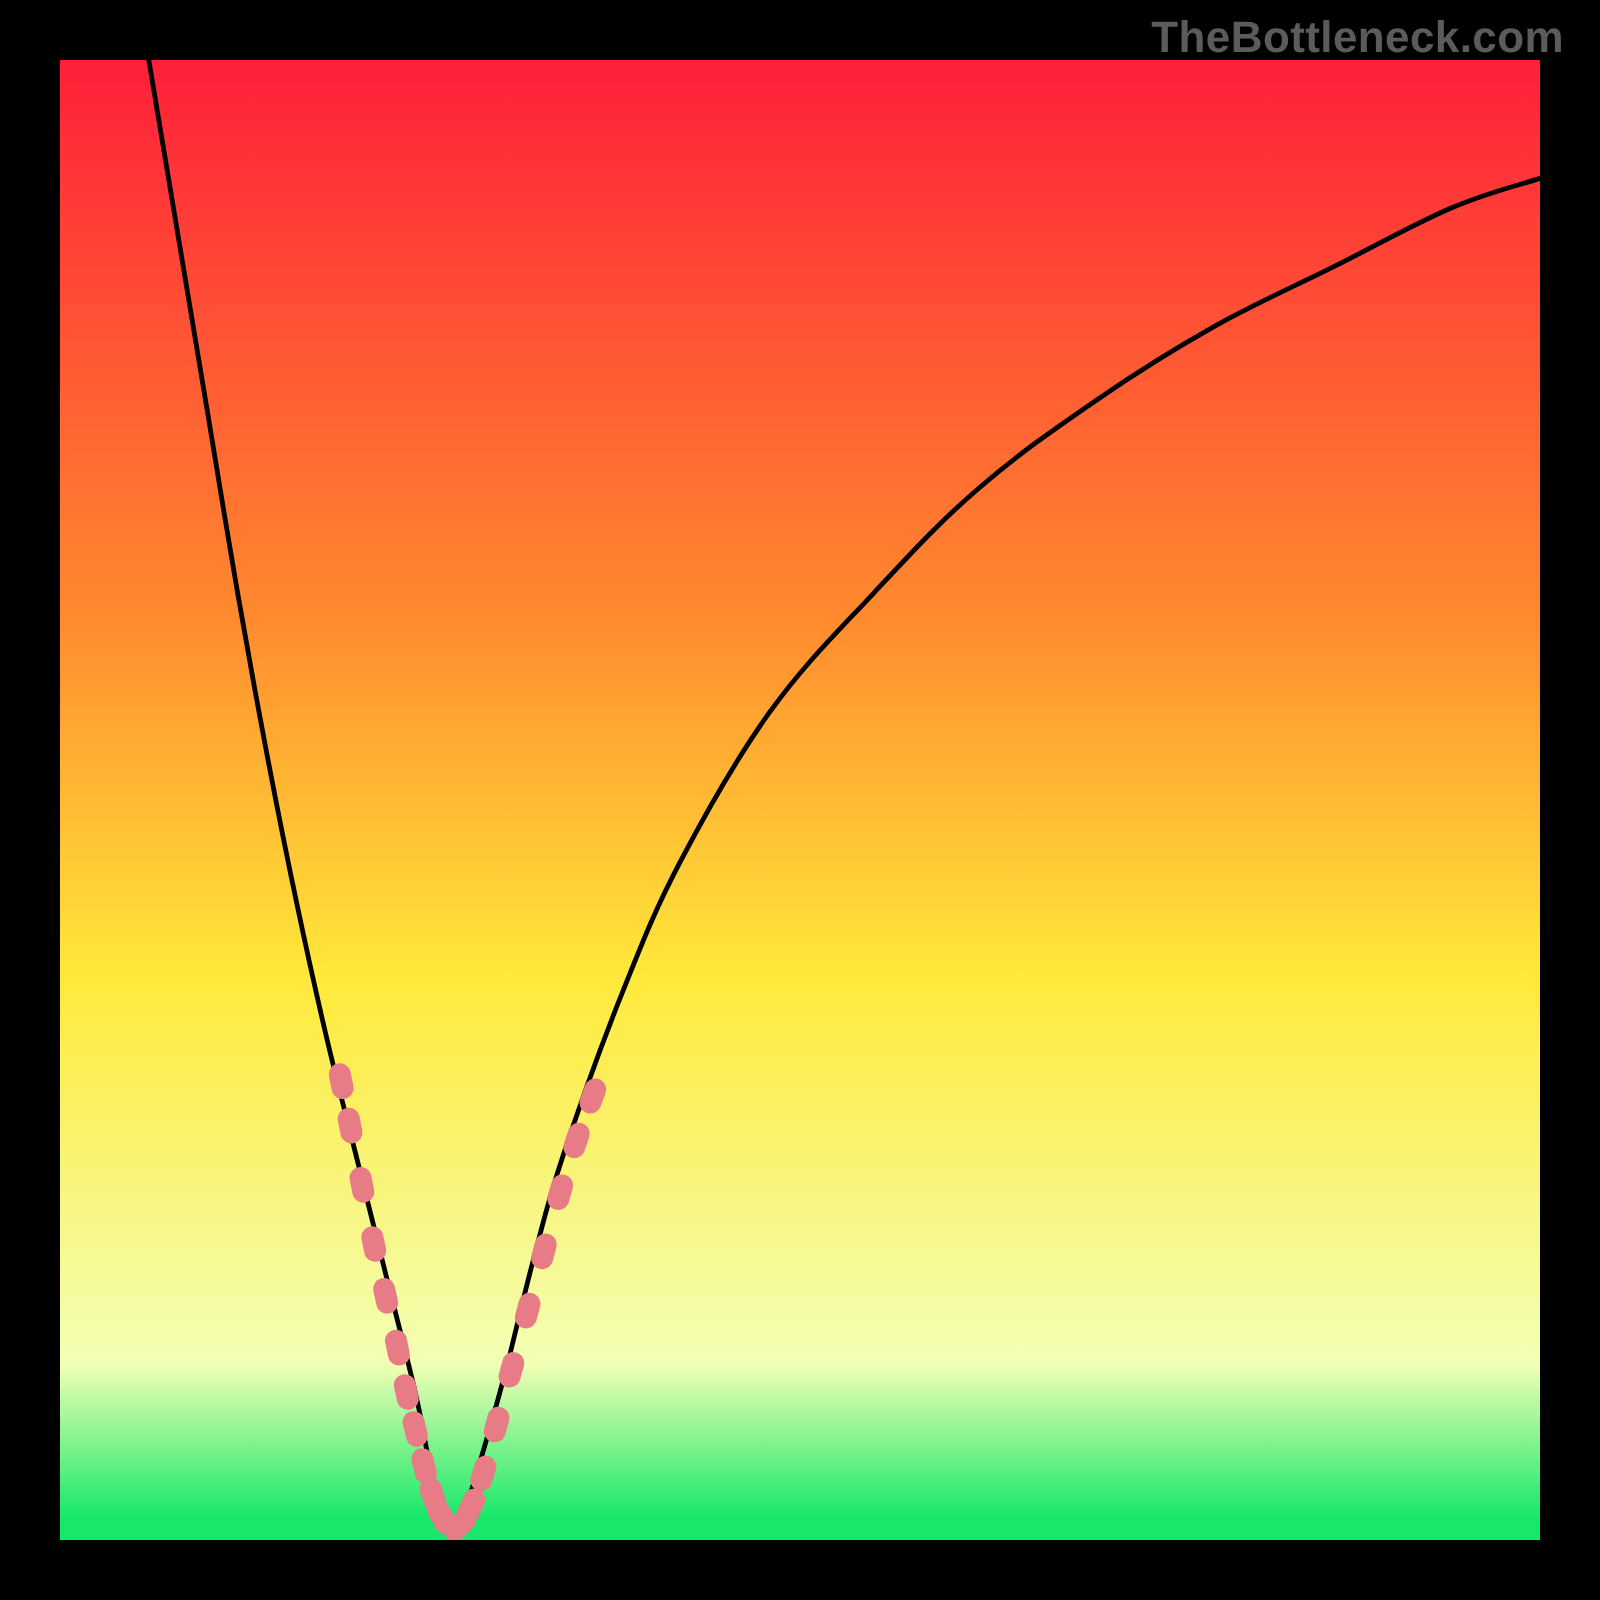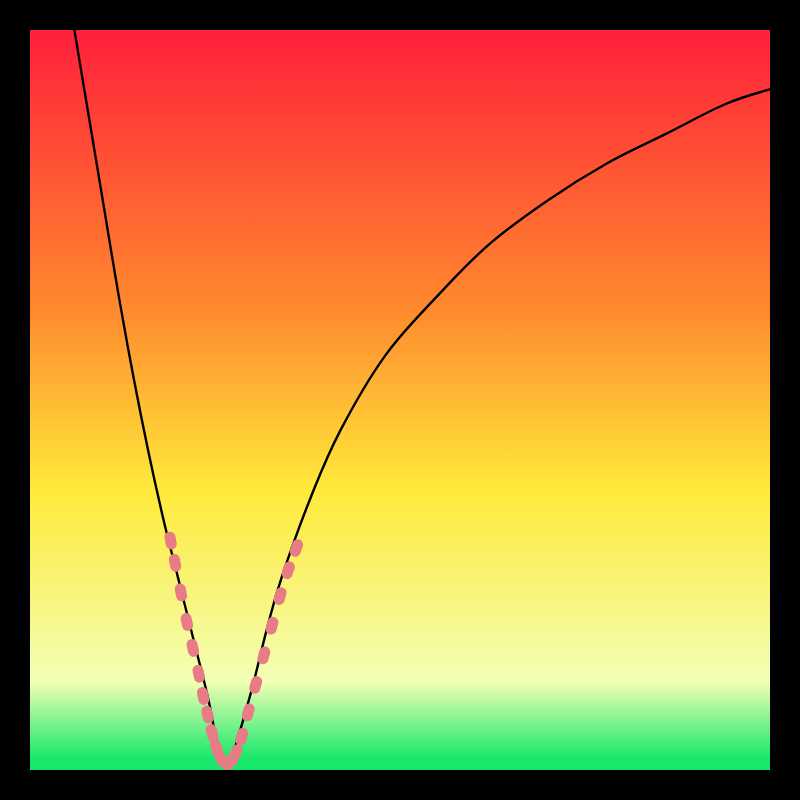--- a/index.html
+++ b/index.html
@@ -90,13 +90,14 @@
           <rect x="216.7" y="649.4" width="18" height="11" rx="5.5" ry="5.5" fill="#e77c86" transform="rotate(-74.74488129694221 225.7 654.9)"></rect>
           <rect x="224.84" y="619.8" width="18" height="11" rx="5.5" ry="5.5" fill="#e77c86" transform="rotate(-74.62374875117378 233.84 625.3)"></rect>
           <rect x="232.98000000000002" y="590.2" width="18" height="11" rx="5.5" ry="5.5" fill="#e77c86" transform="rotate(-74.62374875117382 241.98000000000002 595.7)"></rect>
           <rect x="241.11999999999998" y="560.6" width="18" height="11" rx="5.5" ry="5.5" fill="#e77c86" transform="rotate(-73.65182845264879 250.11999999999998 566.1)"></rect>
           <rect x="249.26" y="534.7" width="18" height="11" rx="5.5" ry="5.5" fill="#e77c86" transform="rotate(-71.30101719581889 258.26 540.2)"></rect>
           <rect x="257.4" y="512.5" width="18" height="11" rx="5.5" ry="5.5" fill="#e77c86" transform="rotate(-69.86369657175194 266.4 518)"></rect>
         </g>
     </svg>
   </div>
 
+  <div class="watermark">TheBottleneck.com</div>
 </div>
 
 </body></html>

